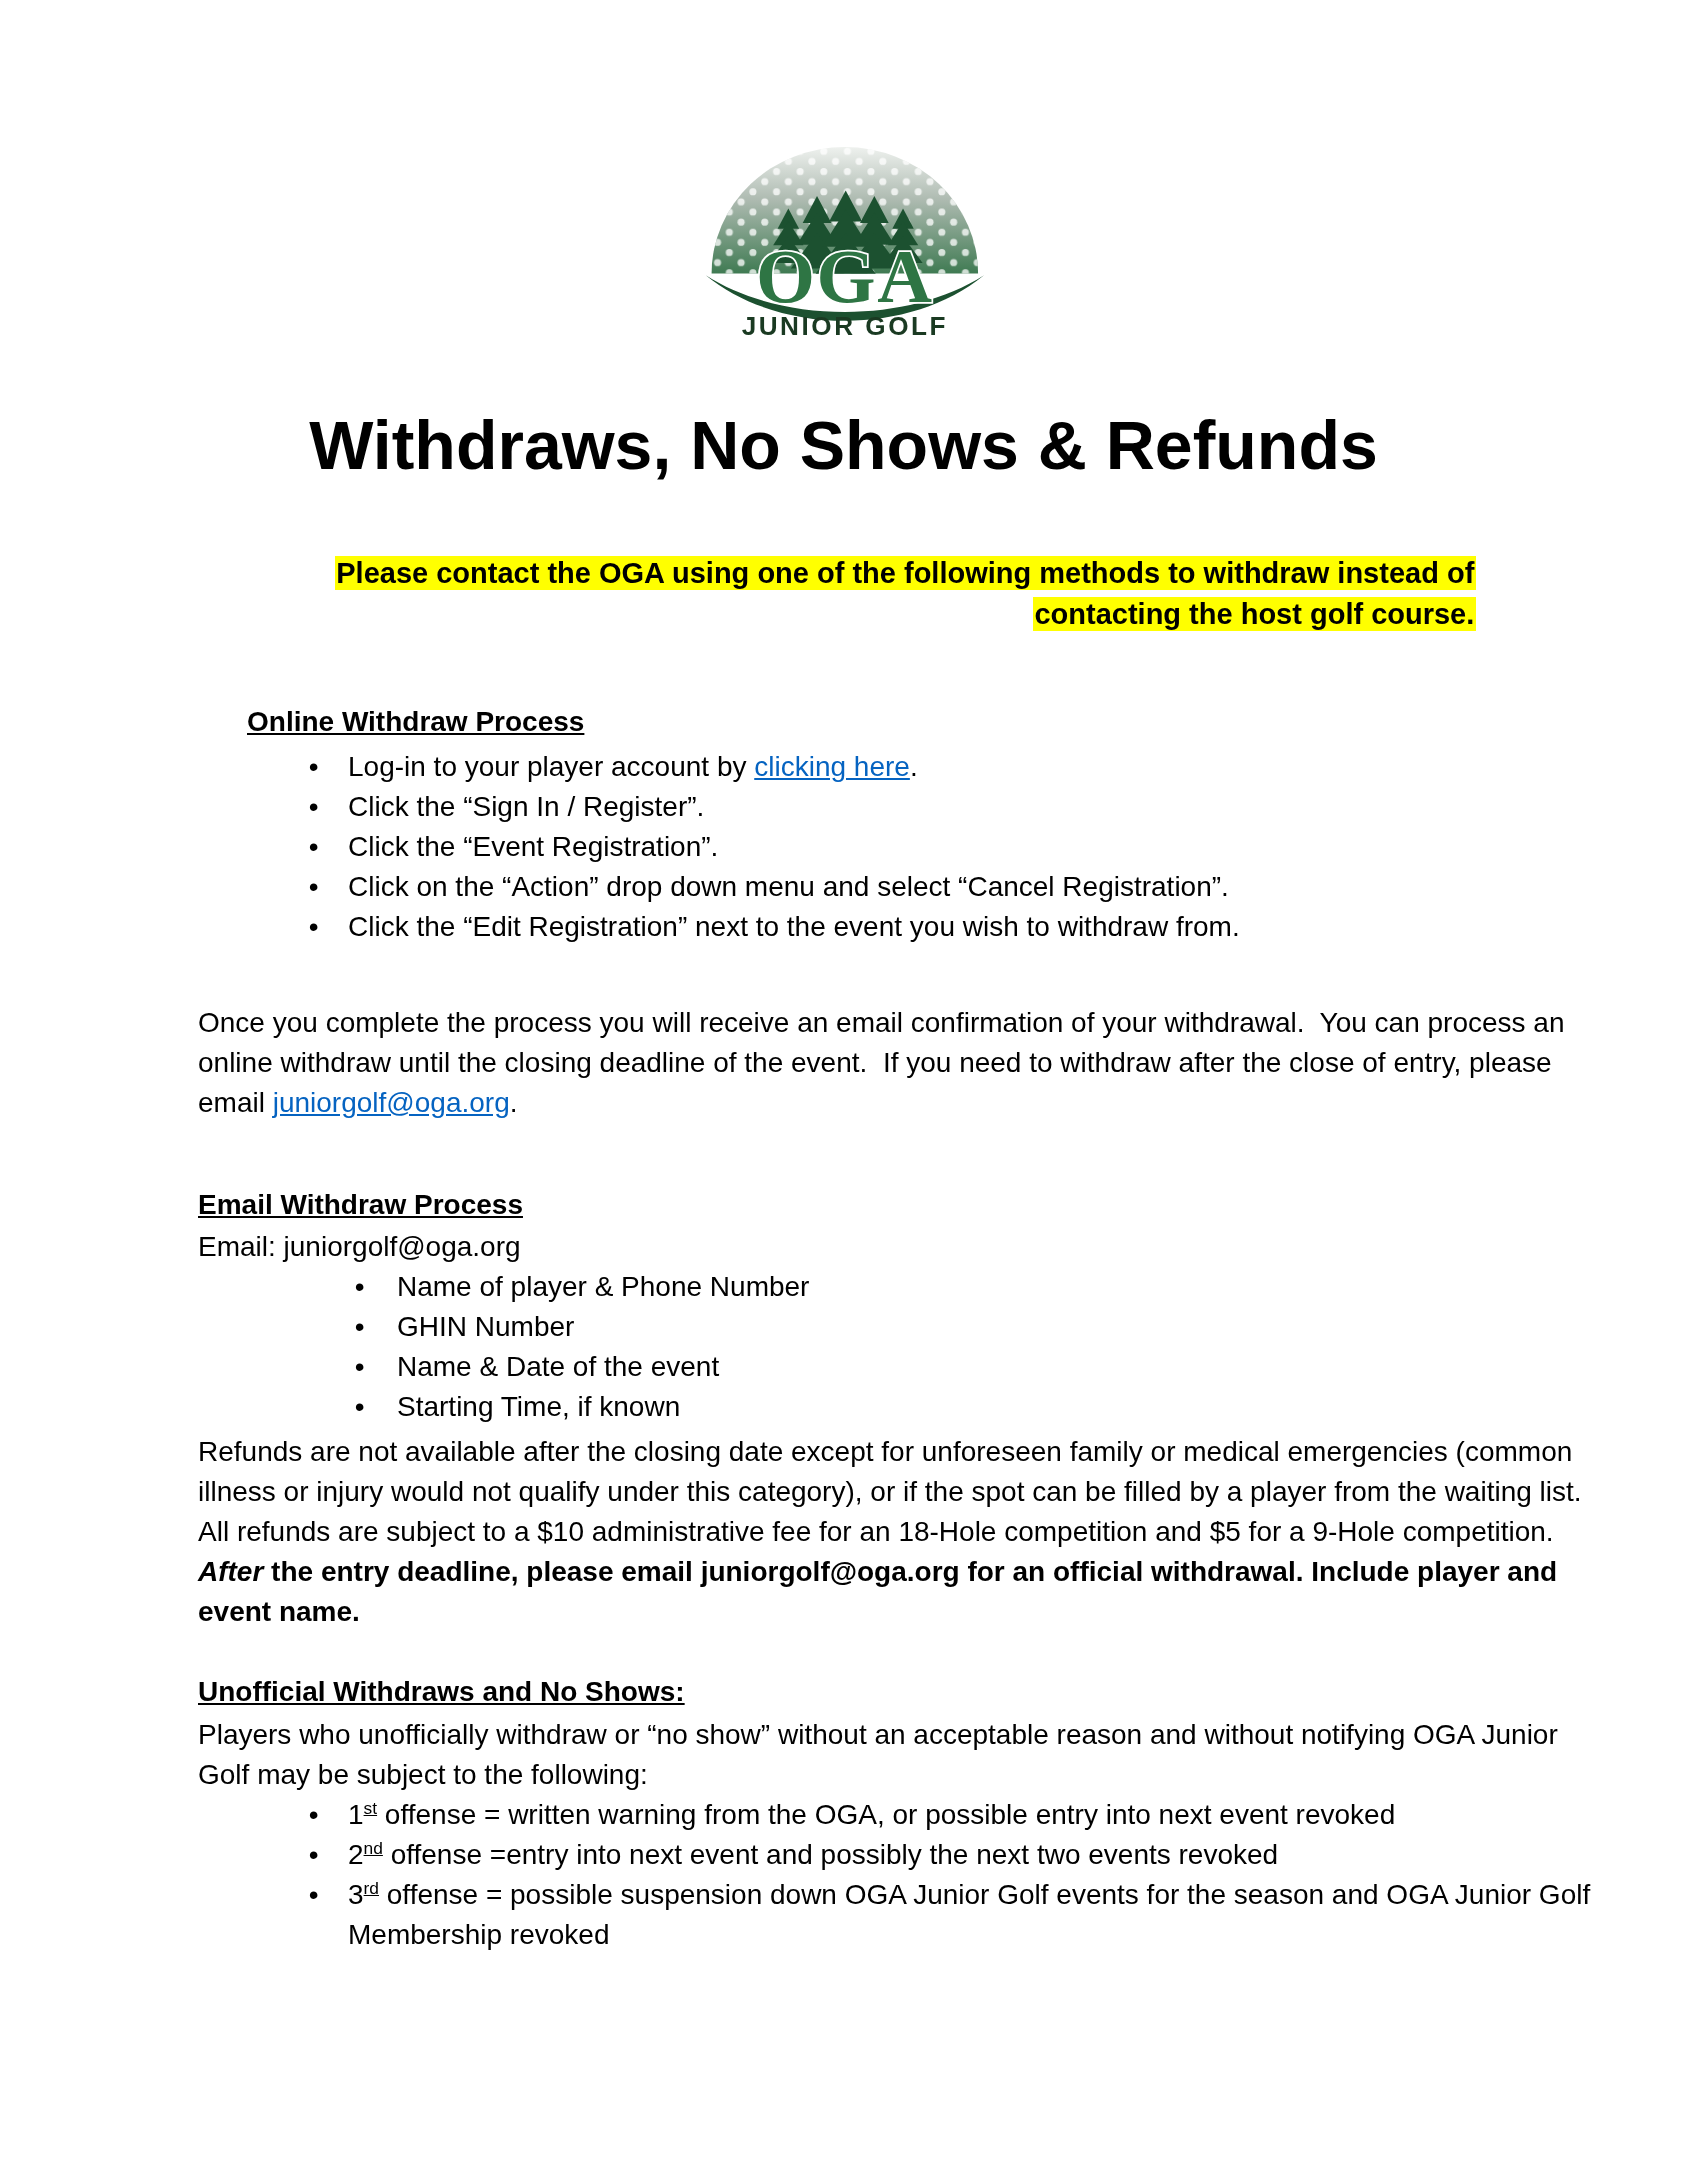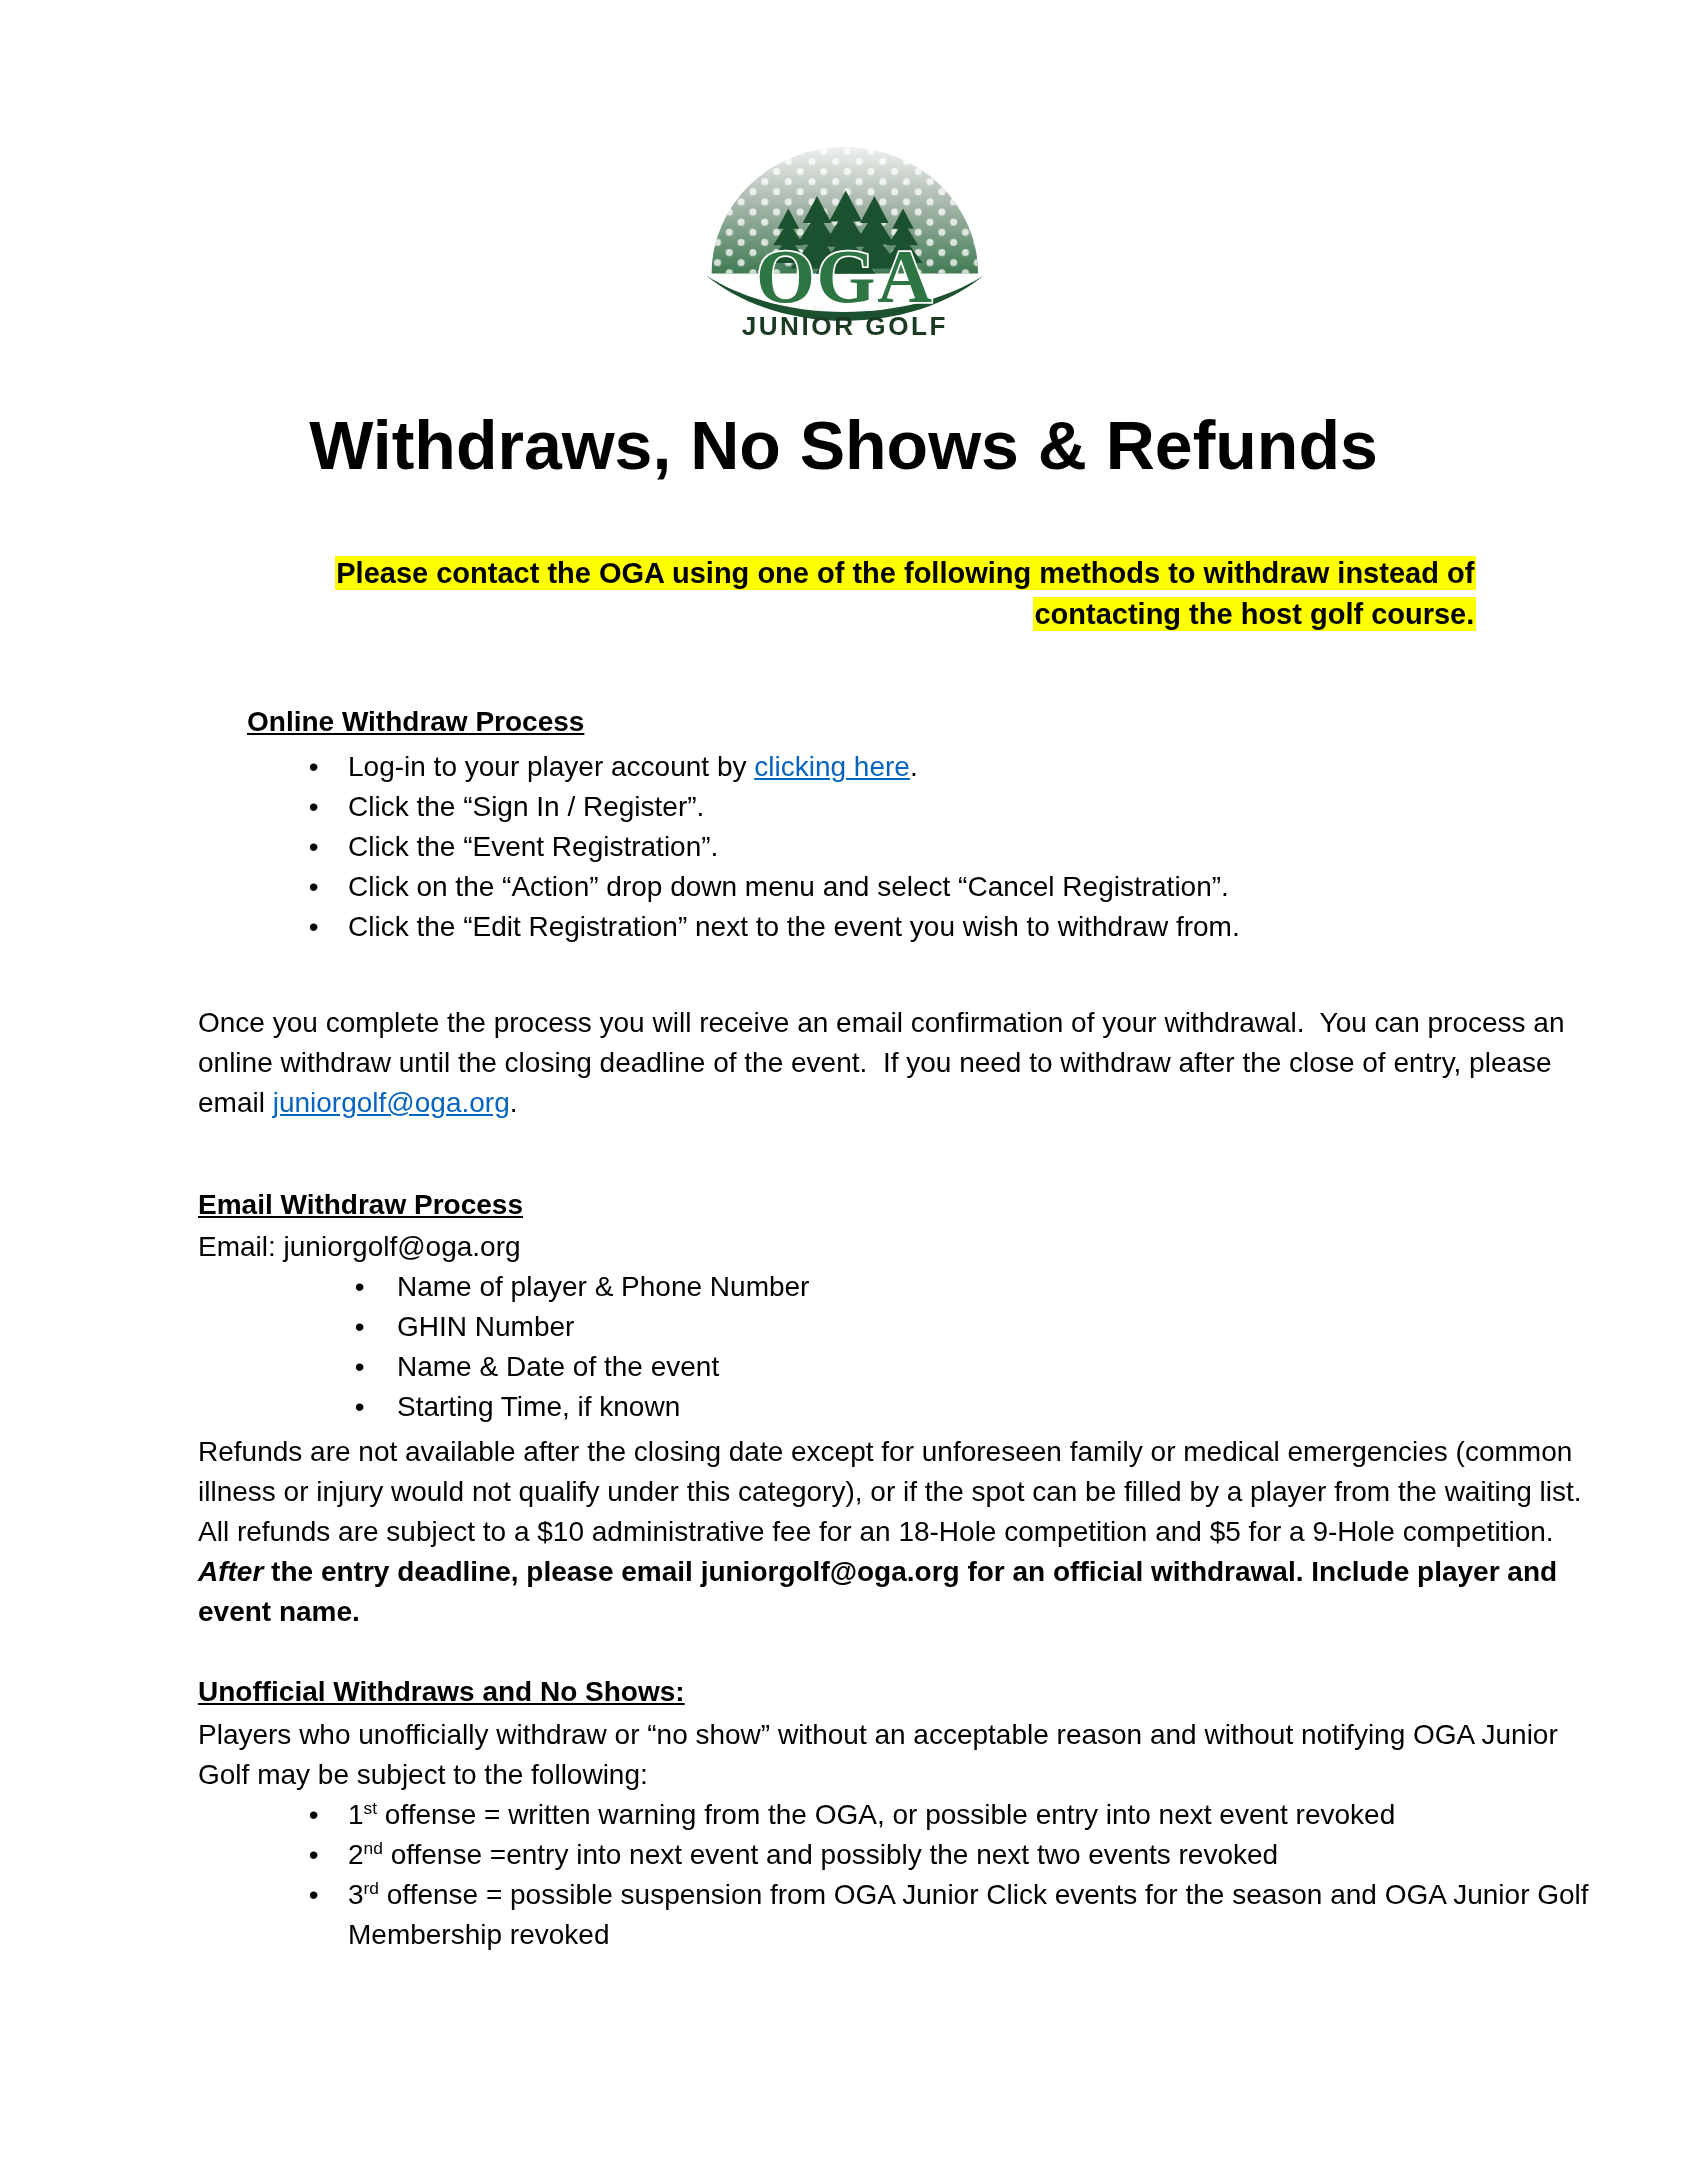--- a/index.html
+++ b/index.html
@@ -95,20 +95,21 @@
     color: #0563c1;
     text-decoration: underline;
     cursor: pointer;
   }
   .bold { font-weight: bold; }
   .bold-italic { font-weight: bold; font-style: italic; }
   sup.ord {
     font-size: 0.62em;
     line-height: 0;
     vertical-align: super;
+    text-decoration: underline;
   }
 </style>
 </head>
 <body>
 
 <div class="page">
 
   <div class="logo-wrap">
     <svg width="314" height="226" viewBox="0 0 372 268" style="font-size:33px">
       <defs>
@@ -178,19 +179,19 @@
     <p class="para para-intro">Players who unofficially withdraw or “no show” without an acceptable reason and without notifying OGA Junior Golf may be subject to the following:</p>
 
     <ul class="bullets ul-offense">
       <li>
         <span>1</span><sup class="ord">st</sup><span> offense = written warning from the OGA, or possible entry into next event revoked</span>
       </li>
       <li>
         <span>2</span><sup class="ord">nd</sup><span> offense =entry into next event and possibly the next two events revoked</span>
       </li>
       <li>
-        <span>3</span><sup class="ord">rd</sup><span> offense = possible suspension from OGA Junior Click events for the season and OGA Junior Golf Membership revoked</span>
+        <span>3</span><sup class="ord">rd</sup><span> offense = possible suspension down OGA Junior Golf events for the season and OGA Junior Golf Membership revoked</span>
       </li>
     </ul>
 
   </div>
 </div>
 
 
 </body></html>

